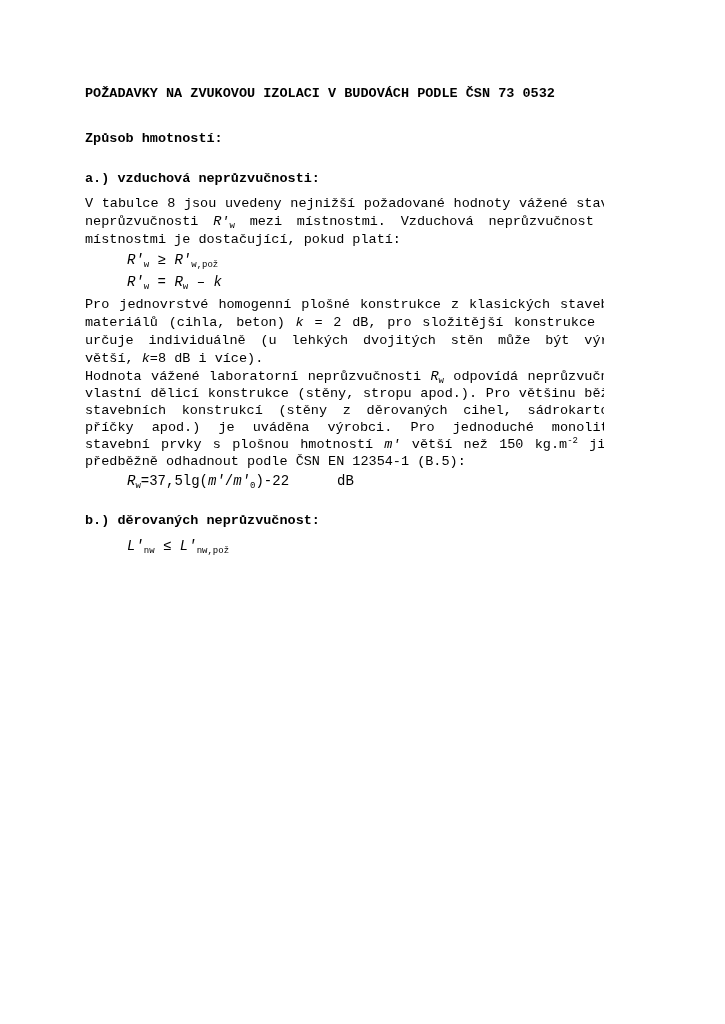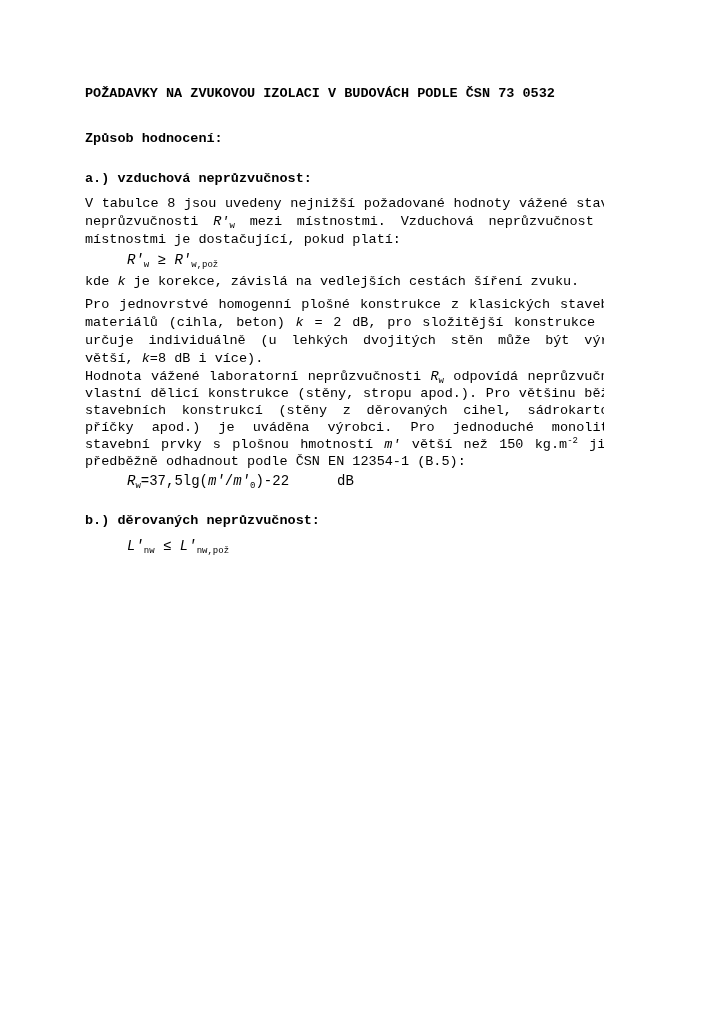--- a/index.html
+++ b/index.html
@@ -45,31 +45,31 @@
   .tabgap { display: inline-block; width: 48px; }
 </style>
 </head>
 <body>
 
 <div class="page">
   <div class="content">
 
     <p class="h title">POŽADAVKY NA ZVUKOVOU IZOLACI V BUDOVÁCH PODLE ČSN 73 0532</p>
 
-    <p class="h subtitle">Způsob hodnocení:</p>
+    <p class="h subtitle">Způsob hmotností:</p>
 
-    <p class="h sec-head">a.) vzduchová neprůzvučnost:</p>
+    <p class="h sec-head">a.) vzduchová neprůzvučnosti:</p>
 
     <p class="body mb2"><span>V tabulce 8 jsou uvedeny nejnižší požadované hodnoty vážené stavební neprůzvučnosti </span><span class="it">R′</span><sub>w</sub><span> mezi místnostmi. Vzduchová neprůzvučnost mezi místnostmi je dostačující, pokud platí:</span></p>
 
     <p class="formula mb4"><span class="it">R′</span><sub>w</sub><span> ≥ </span><span class="it">R′</span><sub>w,pož</sub></p>
 
 
+    <p class="formula mb5"><span class="it">R′</span><sub>w</sub><span> = </span><span class="it">R</span><sub>w</sub><span> – </span><span class="it">k</span></p>
 
-    <p class="body mb5"><span>kde </span><span class="it">k</span><span> je korekce, závislá na vedlejších cestách šíření zvuku.</span></p>
 
     <p class="body"><span>Pro jednovrstvé homogenní plošné konstrukce z klasických stavebních materiálů (cihla, beton) </span><span class="it">k</span><span> = 2 dB, pro složitější konstrukce se </span><span class="it">k</span><span> určuje individuálně (u lehkých dvojitých stěn může být výrazně větší, </span><span class="it">k</span><span>=8 dB i více).</span></p>
 
     <p class="body lh17 mb2"><span>Hodnota vážené laboratorní neprůzvučnosti </span><span class="it">R</span><sub>w</sub><span> odpovídá neprůzvučnosti vlastní dělicí konstrukce (stěny, stropu apod.). Pro většinu běžných stavebních konstrukcí (stěny z děrovaných cihel, sádrokartonové příčky apod.) je uváděna výrobci. Pro jednoduché monolitické stavební prvky s plošnou hmotností </span><span class="it">m′</span><span> větší než 150 kg.m</span><sup>-2</sup><span> ji lze předběžně odhadnout podle ČSN EN 12354-1 (B.5):</span></p>
 
     <p class="formula mb22"><span><span class="it">R</span><sub>w</sub><span>=37,5lg(</span><span class="it">m′</span><span>/</span><span class="it">m′</span><sub>0</sub><span>)-22</span></span><span class="tabgap"></span><span>dB</span></p>
 
     <p class="h sec-head">b.) děrovaných neprůzvučnost:</p>
 
 

